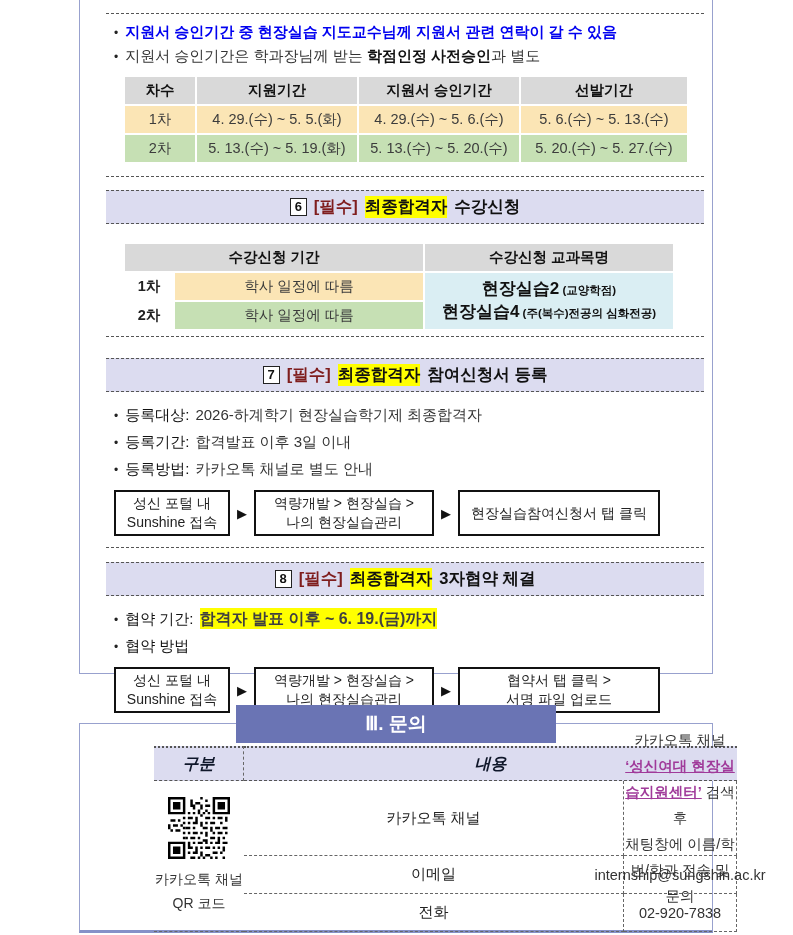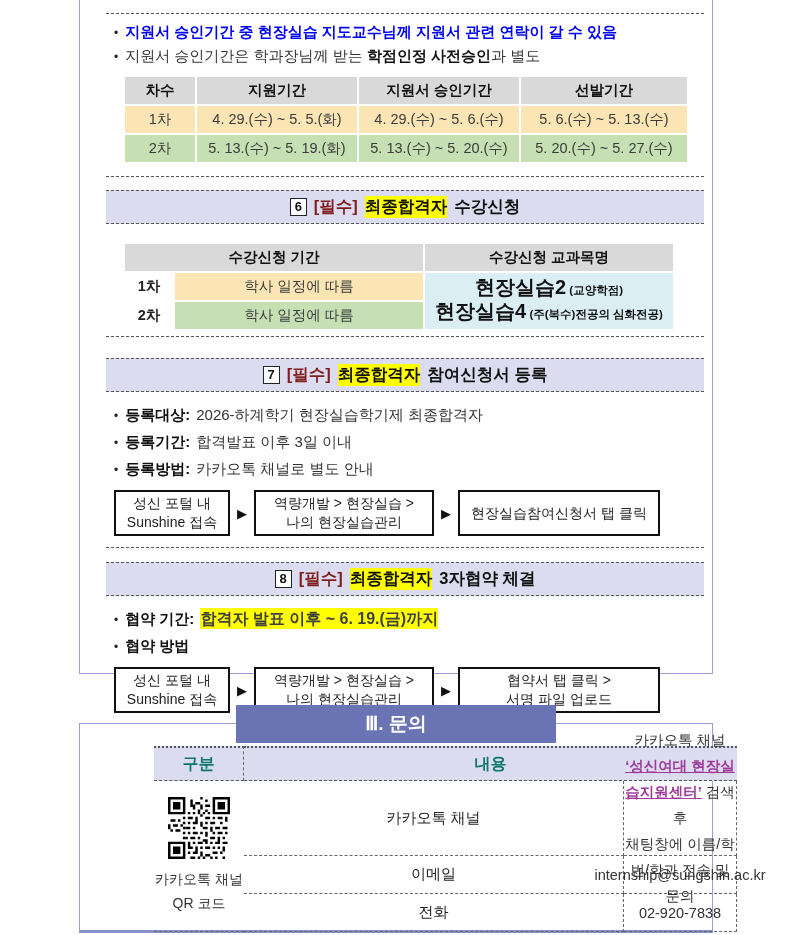--- a/index.html
+++ b/index.html
@@ -27,42 +27,42 @@
   .plain-note b { color:#111; }
 
   
   table.wtbl { border-collapse:separate; border-spacing:2px; margin-left:17px; margin-top:8px; }
   table.wtbl td, table.wtbl th { font-size:14.5px; text-align:center; vertical-align:middle; padding:0 4px; height:27px; }
   .hdr-gray { background:#d9d9d9; font-weight:bold; color:#111; }
   .row-gold { background:#fbe5b5; color:#3c3c3c; }
   .row-green { background:#c6e0b4; color:#3c3c3c; }
   .cell-white { background:#ffffff; font-weight:bold; color:#222; }
   .cell-cyan { background:#daeef3; color:#111; line-height:21px; }
-  .cell-cyan .big { font-weight:bold; font-size:20px; }
+  .cell-cyan .big { font-weight:bold; font-size:17px; }
   .cell-cyan .small { font-weight:bold; font-size:11.5px; }
 
   
   .band {
     height:34px; background:#dcdcf0; border-top:1px dashed #555; border-bottom:1px dashed #555;
     display:flex; align-items:center; justify-content:center; gap:7px;
     font-size:16.5px; font-weight:bold; color:#111; box-sizing:border-box;
   }
   .num-box {
     display:inline-block; border:1.5px solid #222; background:#fff;
     font-size:13px; font-weight:bold; line-height:16px; padding:0 4px; color:#111;
   }
   .req-red { color:#7f1d1d; }
   .hl-yellow { background:#ffff00; }
 
   .sec-content { border-bottom:1px dashed #555; }
   .sec-course { padding:10px 0 5px 0; }
   .sec-flow { padding:8px 0 11px 0; }
 
   .lbl-bullet { display:flex; align-items:baseline; margin:4px 0 4px 8px; font-size:15px; line-height:21px; color:#333; }
-  .lbl-bullet .lbl { font-weight:bold; color:#111; margin-right:6px; }
+  .lbl-bullet .lbl { font-weight:normal; color:#111; margin-right:6px; }
   .pact-value { font-weight:bold; font-size:16px; color:#404040; background:#ffff00; }
 
   
   .flow { display:flex; align-items:center; margin:9px 0 0 8px; }
   .flow-box {
     border:2px solid #111; background:#fff; height:46px; box-sizing:border-box;
     display:flex; flex-direction:column; align-items:center; justify-content:center;
     font-size:14px; line-height:19px; color:#222; text-align:center; padding:0 6px;
   }
   .fb-1 { width:116px;text-align:center; }
@@ -72,22 +72,22 @@
 
   
   .banner {
     position:absolute; left:50%; transform:translateX(-50%); top:-19px;
     width:320px; height:38px; background:#6a74b4; color:#ffffff;
     font-size:19px; font-weight:bold; display:flex; align-items:center; justify-content:center;
     z-index:2;
   }
   .inq-grid { margin:22px 0 0 26px; display:grid; grid-template-columns:90px 380px 113px; }
   .ig-cell { box-sizing:border-box; display:flex; align-items:center; justify-content:center; text-align:center; }
-  .ig-hdr { background:#dcdcf0; font-weight:bold; font-size:16px; color:#0f766e; height:35px;
-            border-top:2px dotted #555; border-bottom:1px dashed #555; }
+  .ig-hdr { background:#dcdcf0; font-weight:bold; font-size:16px; color:#0f172a; height:35px;
+            border-top:2px dotted #555; border-bottom:1px dashed #555;font-style:italic; }
   .v-sep { border-right:1px dashed #666; }
   .h-sep { border-bottom:1px dashed #666; }
   .ig-label { font-size:15px; color:#222; }
   .ig-content { font-size:14.5px; color:#333; flex-direction:column; line-height:26px; }
   .r1 { height:75px; } .r2 { height:38px; } .r3 { height:38px; }
   .qr-cell { grid-row:2 / span 3; flex-direction:column; border-bottom:1px dashed #666; }
   .link-purple { color:#a03a9a; text-decoration:underline; font-weight:bold; }
   .qr-svg { width:62px; height:62px; display:block; margin-bottom:8px; }
   .qr-cap { font-size:14px; color:#333; line-height:24px; }
 </style>

